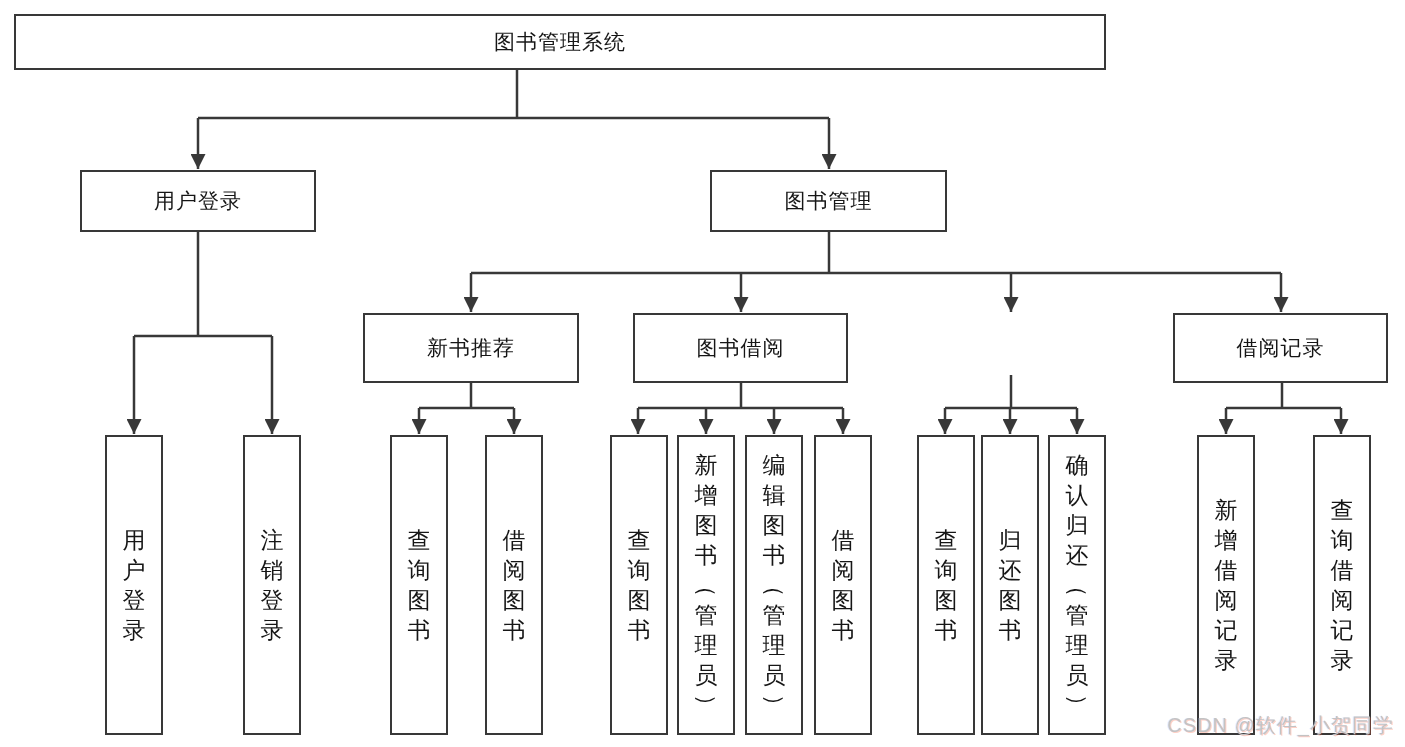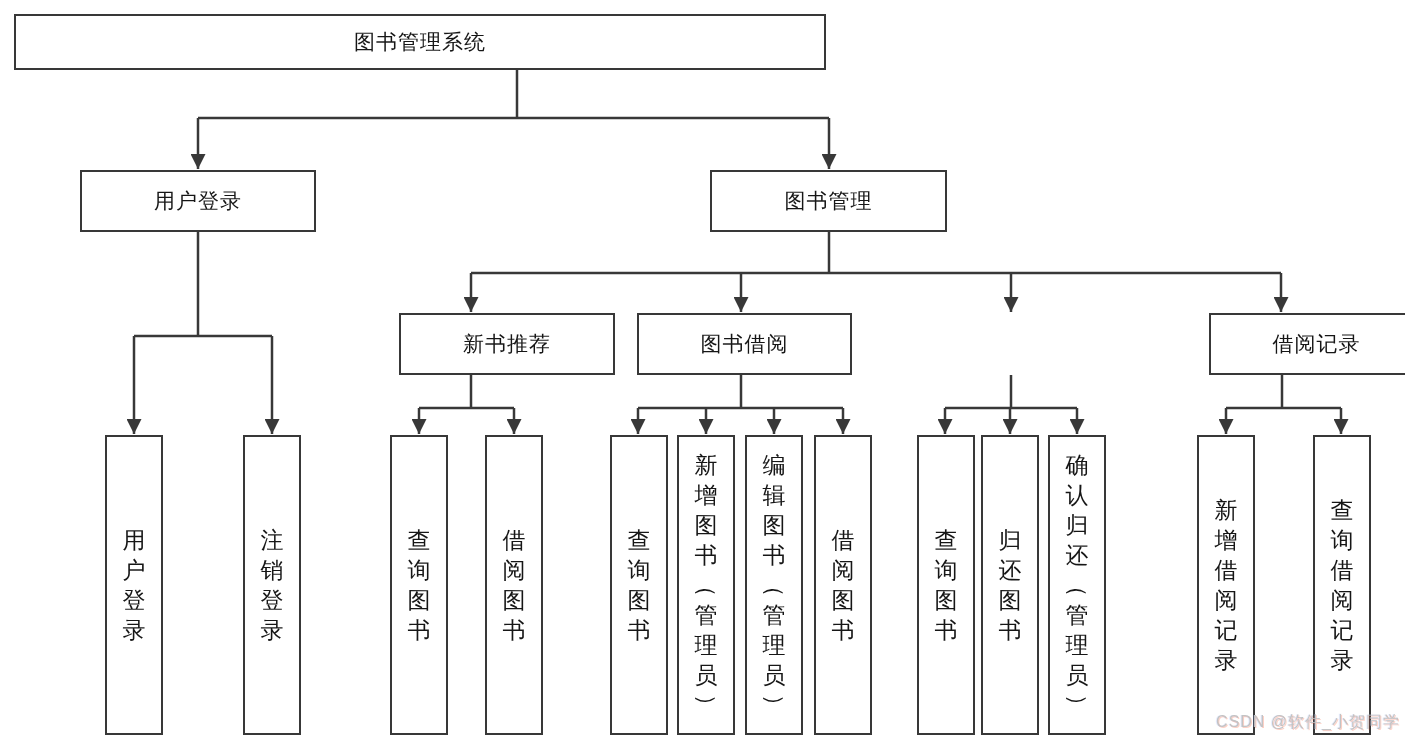--- a/index.html
+++ b/index.html
@@ -25,26 +25,26 @@
     align-items: center;
     justify-content: center;
     z-index: 1;
   }
   .node .hlabel {
     font-size: 21px;
     color: #161616;
     letter-spacing: 1px;
     white-space: nowrap;
   }
-  .root-box   { left: 14px;  top: 14px;  width: 812px; height: 56px; }
+  .root-box   { left: 14px;  top: 14px;  width: 1092px; height: 56px; }
   .l2-a       { left: 80px;  top: 170px; width: 236px;  height: 62px; }
   .l2-b       { left: 710px; top: 170px; width: 237px;  height: 62px; }
-  .l3         { top: 313px; height: 62px; margin-left: 36px; }
+  .l3         { top: 313px; height: 70px; }
   .l3-0 { left: 363px;  width: 216px; }
-  .l3-1 { left: 601px;  width: 215px; align-items: center; }
+  .l3-1 { left: 633px;  width: 215px; align-items: center; }
   .l3-2 { left: 903px;  width: 215px; }
   .l3-3 { left: 1173px; width: 215px; align-items: center; }
   .leaf {
     position: absolute;
     box-sizing: border-box;
     top: 435px;
     width: 58px;
     height: 300px;
     background: #ffffff;
     border: 2.5px solid #383838;
@@ -58,24 +58,24 @@
     align-items: center;
     justify-content: center;
     gap: 7px;
     font-size: 23px;
     color: #161616;
   }
   .vchar { line-height: 1; display: block; }
   .vrot  { transform: rotate(90deg); }
   .watermark {
     position: absolute;
-    right: 5px;
+    right: 11px;
     top: 712px;
     z-index: 3;
-    font-size: 16px;
+    font-size: 20px;
     color: #c3c3c3;
     letter-spacing: 1px;
     white-space: nowrap;
     text-shadow: 1px 1px 0 rgba(252, 85, 49, 0.28), -1px 0 0 rgba(140, 170, 255, 0.22);
   }
 </style>
 </head>
 <body>
 
 <div class="canvas">

